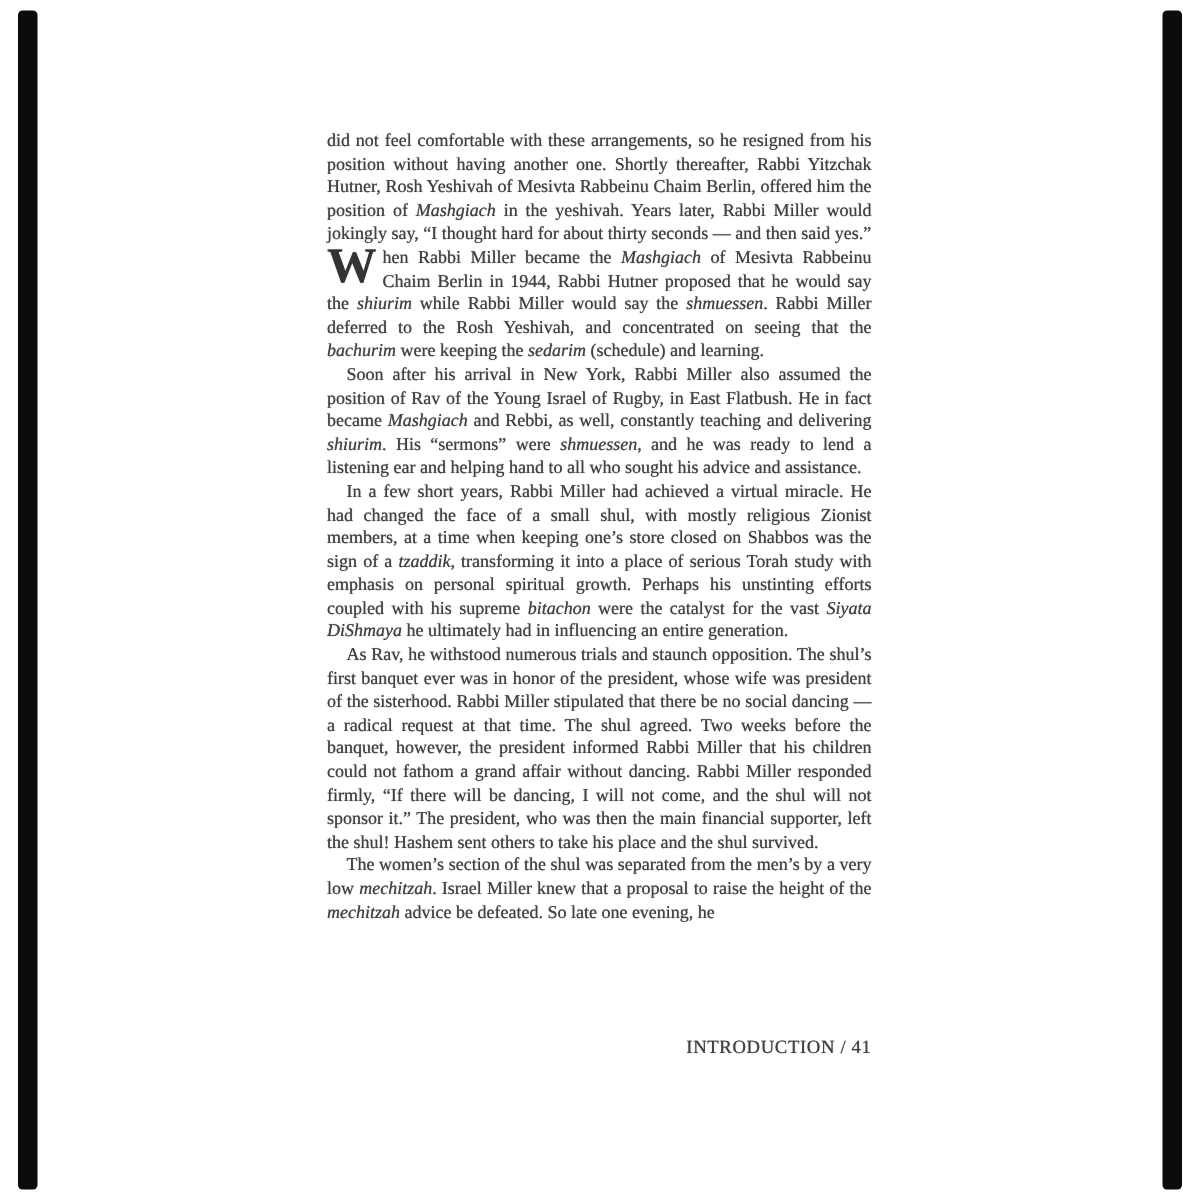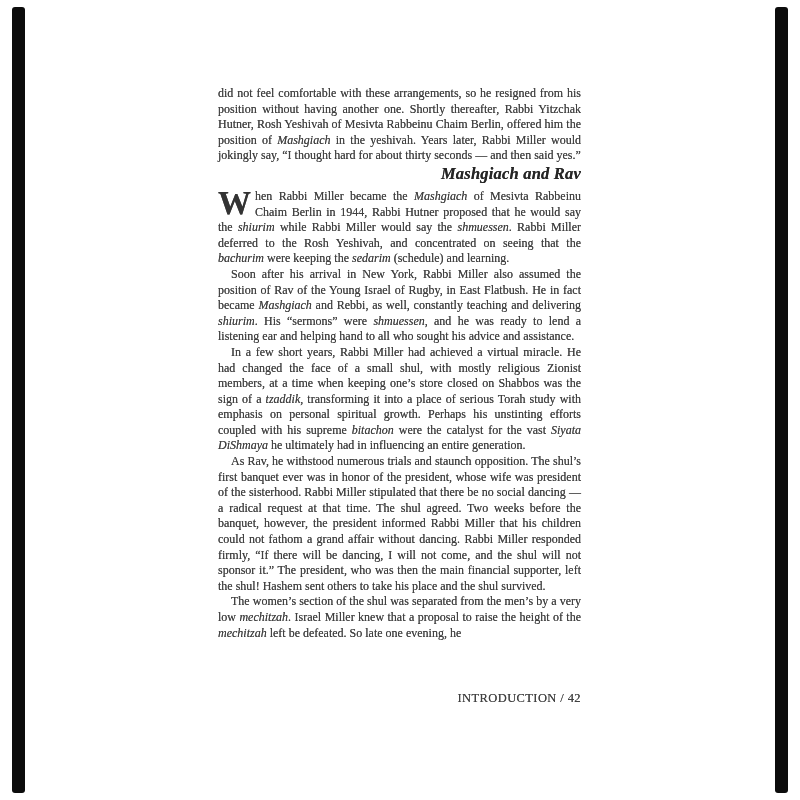--- a/index.html
+++ b/index.html
@@ -81,26 +81,25 @@
 <body>
 
 <div class="page">
   <div class="edge-bar left"></div>
   <div class="edge-bar right"></div>
 
   <div class="text-block">
     <div>
         <p class="para"><span class="">did not feel comfortable with these arrangements, so he resigned from his position without having another one. Shortly thereafter, Rabbi Yitzchak Hutner, Rosh Yeshivah of Mesivta Rabbeinu Chaim Berlin, offered him the position of </span><span class="em">Mashgiach</span><span class=""> in the yeshivah. Years later, Rabbi Miller would jokingly say, “I thought hard for about thirty seconds — and then said yes.”</span></p>
       </div>
-    <h2 class="section-heading">Mashgiach and Rav</h2>
     <div>
         <p class="para"><span class="dropcap">W</span><span class="">hen Rabbi Miller became the </span><span class="em">Mashgiach</span><span class=""> of Mesivta Rabbeinu Chaim Berlin in 1944, Rabbi Hutner proposed that he would say the </span><span class="em">shiurim</span><span class=""> while Rabbi Miller would say the </span><span class="em">shmuessen</span><span class="">. Rabbi Miller deferred to the Rosh Yeshivah, and concentrated on seeing that the </span><span class="em">bachurim</span><span class=""> were keeping the </span><span class="em">sedarim</span><span class=""> (schedule) and learning.</span></p>
         <p class="para indent"><span class="">Soon after his arrival in New York, Rabbi Miller also assumed the position of Rav of the Young Israel of Rugby, in East Flatbush. He in fact became </span><span class="em">Mashgiach</span><span class=""> and Rebbi, as well, constantly teaching and delivering </span><span class="em">shiurim</span><span class="">. His “sermons” were </span><span class="em">shmuessen</span><span class="">, and he was ready to lend a listening ear and helping hand to all who sought his advice and assistance.</span></p>
         <p class="para indent"><span class="">In a few short years, Rabbi Miller had achieved a virtual miracle. He had changed the face of a small shul, with mostly religious Zionist members, at a time when keeping one’s store closed on Shabbos was the sign of a </span><span class="em">tzaddik</span><span class="">, transforming it into a place of serious Torah study with emphasis on personal spiritual growth. Perhaps his unstinting efforts coupled with his supreme </span><span class="em">bitachon</span><span class=""> were the catalyst for the vast </span><span class="em">Siyata DiShmaya</span><span class=""> he ultimately had in influencing an entire generation.</span></p>
         <p class="para indent"><span class="">As Rav, he withstood numerous trials and staunch opposition. The shul’s first banquet ever was in honor of the president, whose wife was president of the sisterhood. Rabbi Miller stipulated that there be no social dancing — a radical request at that time. The shul agreed. Two weeks before the banquet, however, the president informed Rabbi Miller that his children could not fathom a grand affair without dancing. Rabbi Miller responded firmly, “If there will be dancing, I will not come, and the shul will not sponsor it.” The president, who was then the main financial supporter, left the shul! Hashem sent others to take his place and the shul survived.</span></p>
-        <p class="para indent"><span class="">The women’s section of the shul was separated from the men’s by a very low </span><span class="em">mechitzah</span><span class="">. Israel Miller knew that a proposal to raise the height of the </span><span class="em">mechitzah</span><span class=""> left be defeated. So late one evening, he</span></p>
+        <p class="para indent"><span class="">The women’s section of the shul was separated from the men’s by a very low </span><span class="em">mechitzah</span><span class="">. Israel Miller knew that a proposal to raise the height of the </span><span class="em">mechitzah</span><span class=""> advice be defeated. So late one evening, he</span></p>
       </div>
   </div>
 
   <div class="footer">
-    <span>INTRODUCTION / 42</span>
+    <span>INTRODUCTION / 41</span>
   </div>
 </div>
 
 </body></html>

